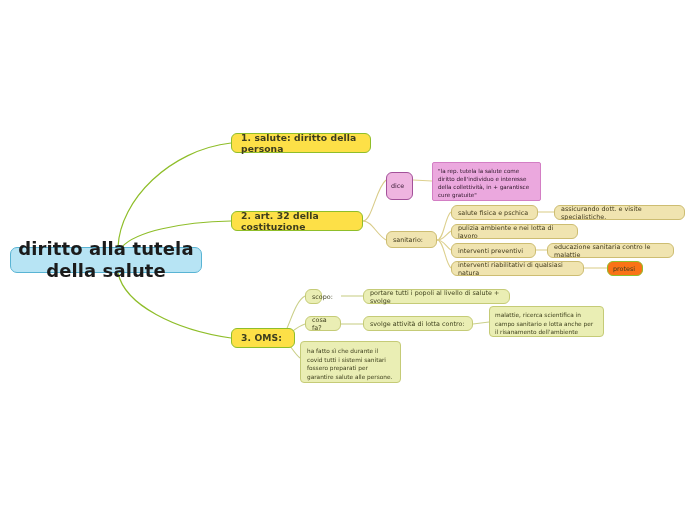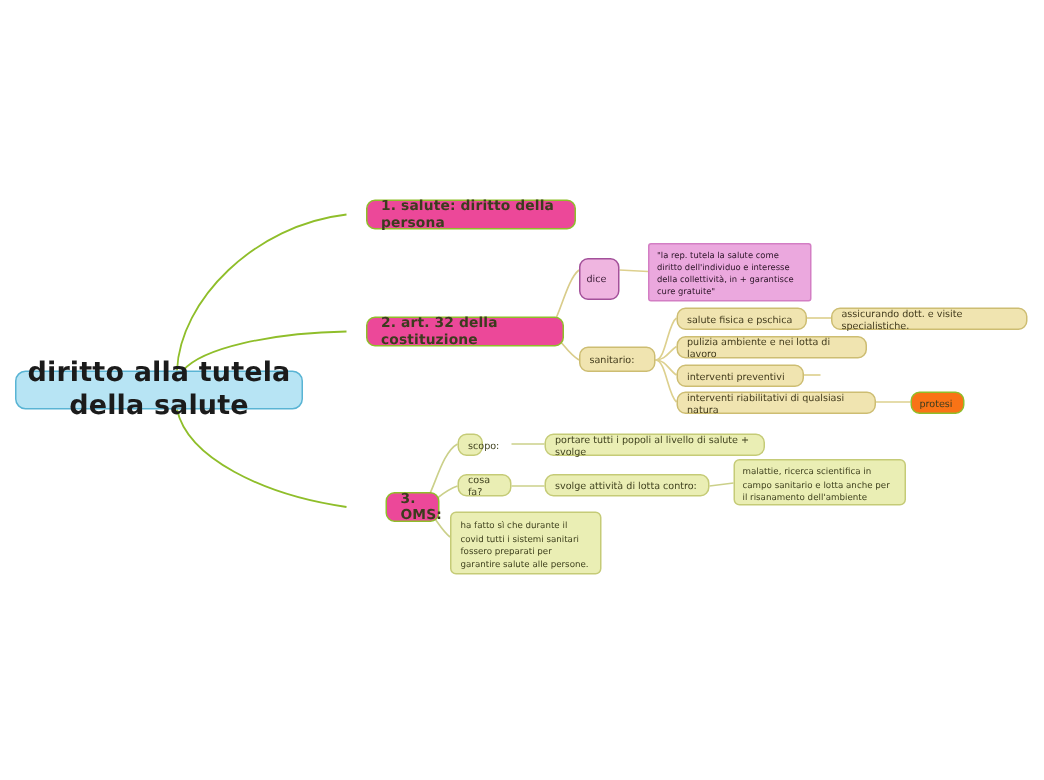--- a/index.html
+++ b/index.html
@@ -54,34 +54,33 @@
   .n-root .node-text {
     text-align: center;
     font-size: 18px;
     font-weight: bold;
     color: #1b1b1b;
     letter-spacing: 0.1px;
   }
 
   
   .lvl1 {
-    background: #ec4899;
+    background: #fde047;
     border-color: #8fbe2a;
     padding: 0 9px;
-    margin-left: 13px;
   }
   .lvl1 .node-text {
     font-size: 9.2px;
     font-weight: bold;
     color: #3c3c1e;
     letter-spacing: 0.1px;
   }
   .n-b1 { left: 231px; top: 133px; width: 140px; height: 20px; }
   .n-b2 { left: 231px; top: 211px; width: 132px; height: 20px; }
-  .n-b3 { left: 244px; top: 328px; width: 36px;  height: 20px; }
+  .n-b3 { left: 231px; top: 328px; width: 64px;  height: 20px; }
 
   
   .n-dice {
     left: 386px; top: 172px;
     width: 27px; height: 28px;
     background: #efb5e0;
     border-color: #a3519a;
     padding: 12px 4px;
   }
   .n-dice .node-text {
@@ -253,20 +252,23 @@
     <span class="node-text">assicurando dott. e visite specialistiche.</span>
   </div>
 
   <div class="node tan n-g2">
     <span class="node-text">pulizia ambiente e nei lotta di lavoro</span>
   </div>
 
   <div class="node tan n-g3">
     <span class="node-text">interventi preventivi</span>
   </div>
+  <div class="node tan n-g3b">
+    <span class="node-text">educazione sanitaria contro le malattie</span>
+  </div>
 
   <div class="node tan n-g4">
     <span class="node-text">interventi riabilitativi di qualsiasi natura</span>
   </div>
   <div class="node n-protesi">
     <span class="node-text">protesi</span>
   </div>
 
   <div class="node paleyg n-scopo">
     <span class="node-text">scopo:</span>

